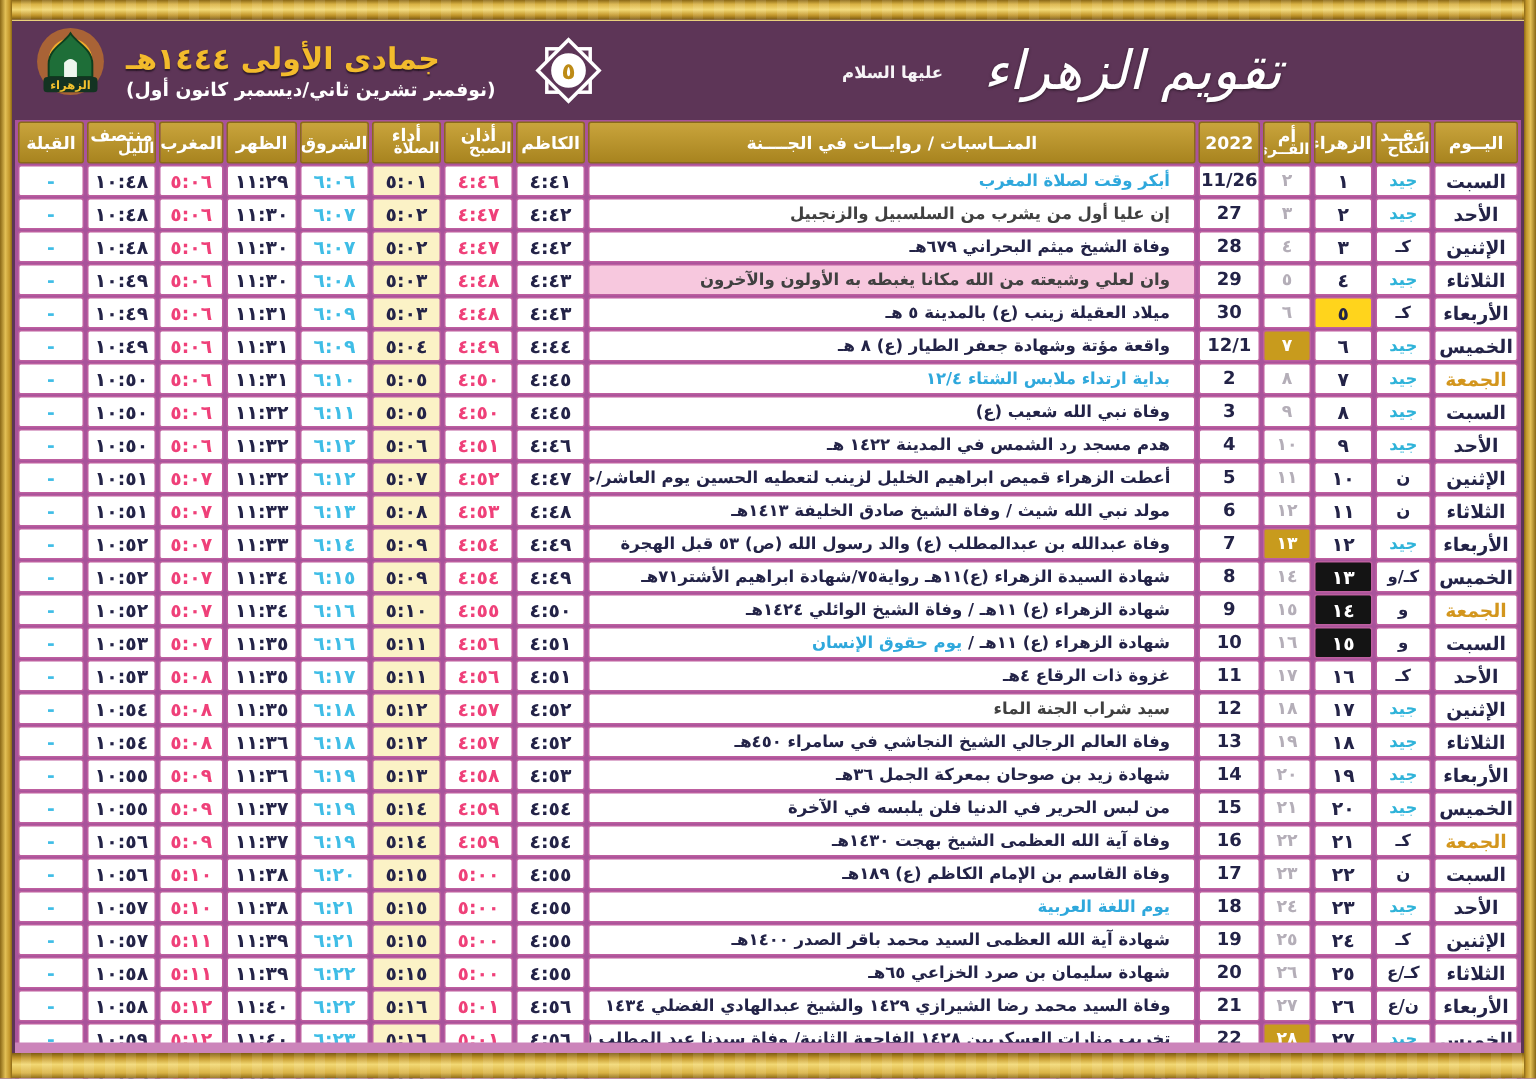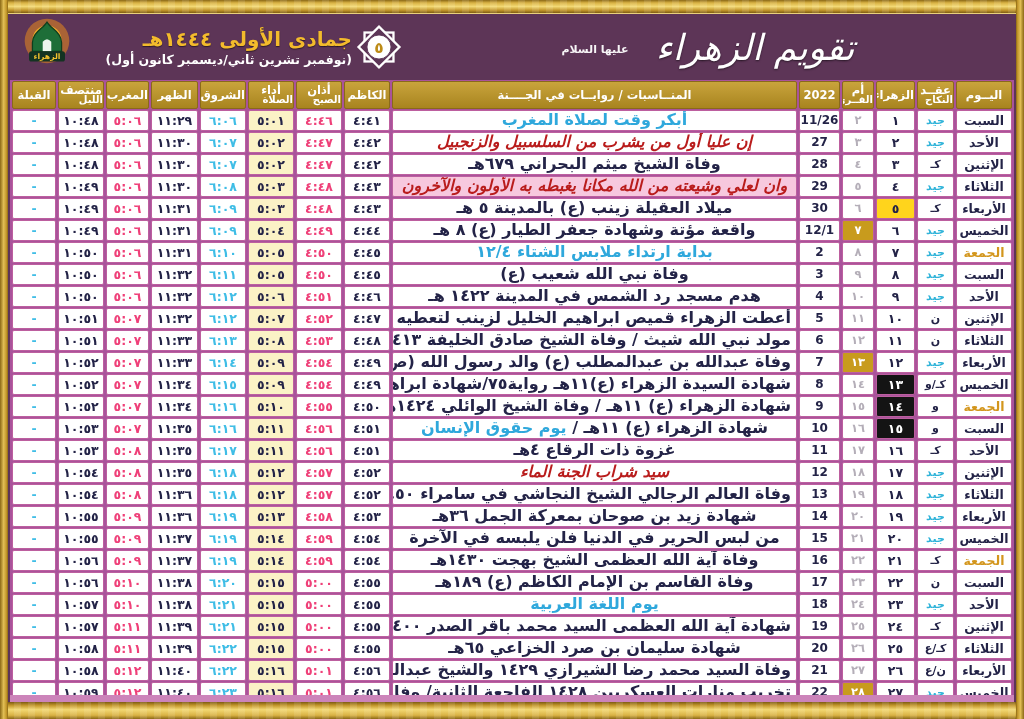--- a/index.html
+++ b/index.html
@@ -21,35 +21,35 @@
 
   .inner{position:absolute;top:13px;left:8px;right:8px;bottom:17px;background:#5d3557;border-top:1px solid #e9d07c;}
 
   
   .topbar{position:relative;height:66px;display:flex;align-items:center;padding:0 6px;}
   .region{width:280px;text-align:center;color:#ffffff;font-weight:bold;font-size:21px;letter-spacing:.5px;text-shadow:0 1px 1px rgba(0,0,0,.45);}
   .title-wrap{flex:1;text-align:center;color:#fff;white-space:nowrap;}
   .title-main{font-size:36px;font-weight:normal;font-style:italic;text-shadow:0 1px 2px rgba(0,0,0,.5);}
   .title-suffix{font-size:11px;font-weight:bold;margin-right:22px;vertical-align:super;opacity:.95;}
   .badge{width:54px;height:54px;flex:0 0 auto;}
-  .month-block{width:268px;text-align:right;line-height:1.25;}
+  .month-block{width:268px;text-align:left;line-height:1.25;}
   .month-hijri{color:#f3bb2c;font-size:20px;font-weight:bold;text-shadow:0 1px 1px rgba(0,0,0,.5);}
   .month-greg{color:#ffffff;font-size:12.5px;font-weight:bold;}
   .logo{width:66px;height:60px;flex:0 0 auto;margin-right:4px;}
 
   
   .cal-table{position:absolute;top:66px;left:2px;right:2px;width:calc(100% - 4px);
      table-layout:fixed;border-collapse:separate;border-spacing:2px 1px;background:#a9539b;}
   th,td{padding:0;text-align:center;font-weight:bold;line-height:1.05;overflow:hidden;white-space:nowrap;}
   th{background:linear-gradient(#c9a43c,#a8841f);color:#fff;font-size:11.5px;height:26px;
      border:1px solid #8a6a1a;border-radius:2px;}
   th .l2{display:block;font-size:10px;margin-top:-1px;text-align:right;}
   td{background:#ffffff;border:1px solid #bd5f9f;border-radius:2px;height:19px;color:#232347;font-size:12.5px;}
-  .c-event{text-align:center;padding:0 5px;font-size:16px;}
-  .ev-red{color:#b91c1c;font-style:italic;}
+  .c-event{text-align:right;padding:0 16px;font-size:11px;}
+  .ev-red{color:#404040;}
   .ev-blue{color:#2fa8dc;}
   .ev-black{color:#232347;}
   .ev-bg{background:#f7c8de;}
   .ev-blue-part{color:#2fa8dc;}
   .t-red{color:#ef4079;}
   .t-cyan{color:#3fbde6;}
   .t-dark{color:#232347;}
   .yellow{background:#fbf2c6;}
   .friday{color:#d3961d;}
   .c-nikah{font-size:11px;margin-top:21px;}

